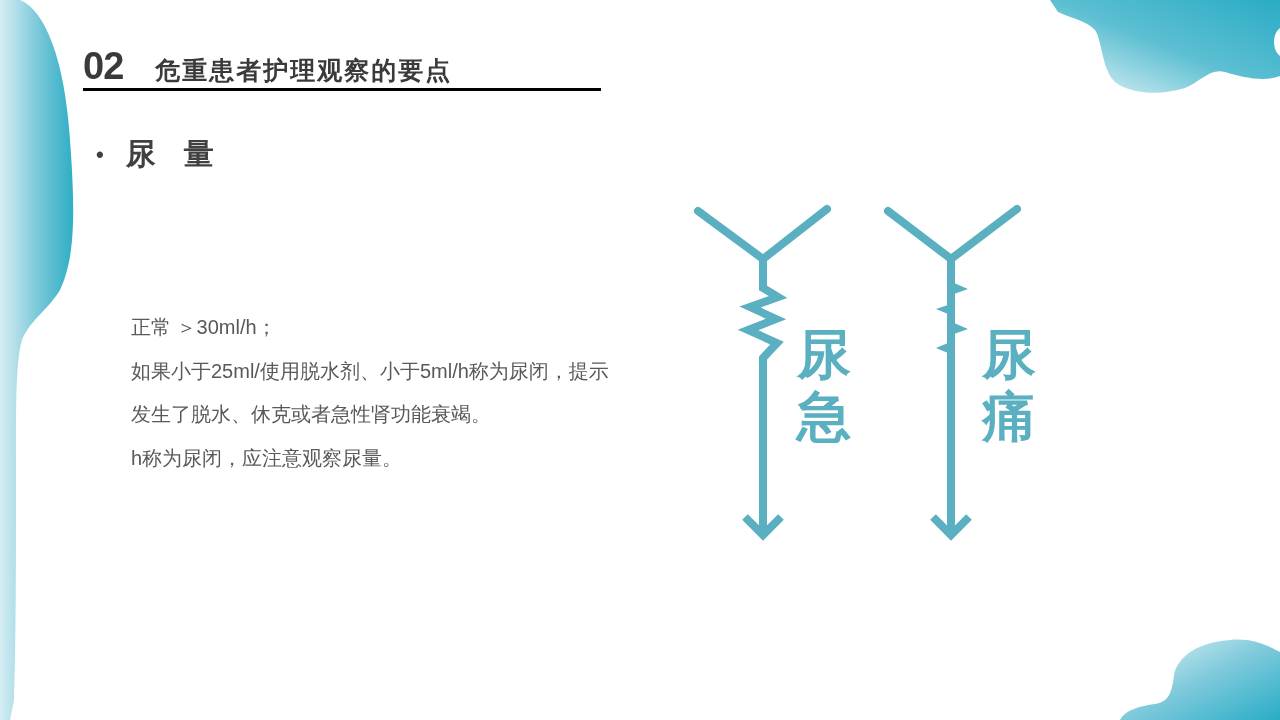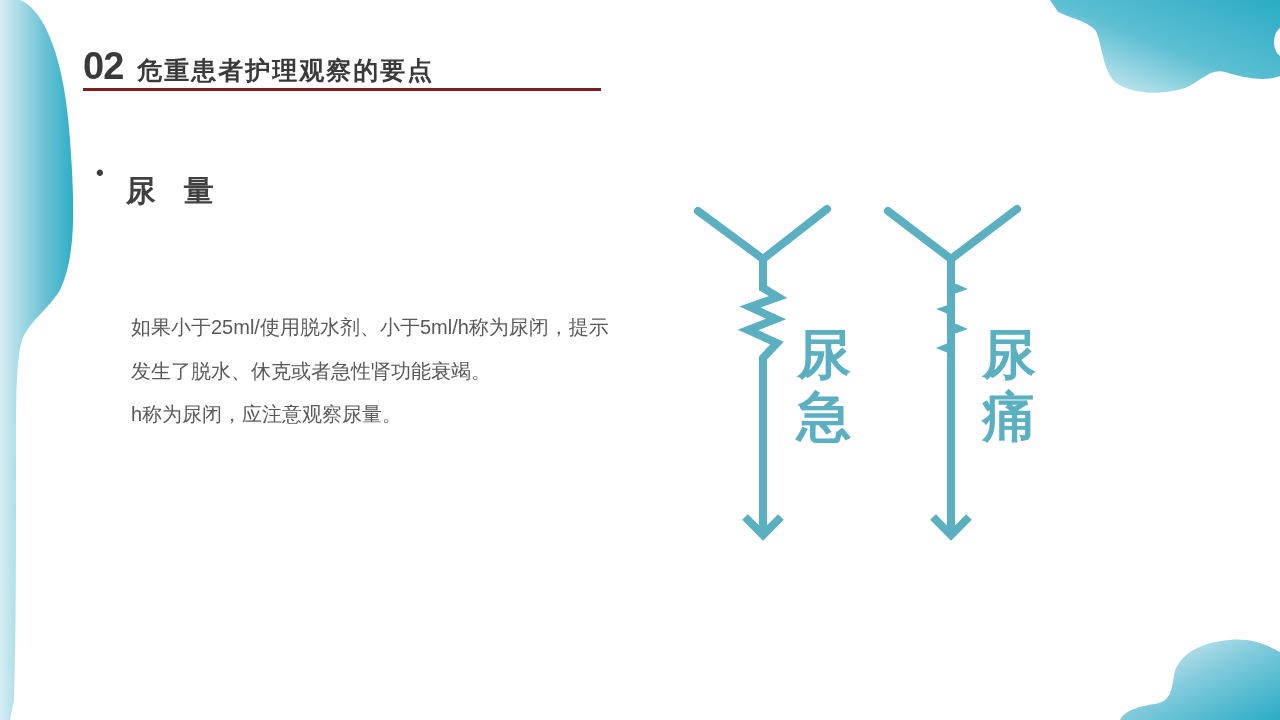--- a/index.html
+++ b/index.html
@@ -1,23 +1,23 @@
 <!DOCTYPE html>
 <html><head>
 <meta charset="utf-8">
 <style>
   html, body { margin:0; padding:0; }
   body { width:1280px; height:720px; position:relative; overflow:hidden; background:#ffffff; font-family:"Liberation Sans","DejaVu Sans",sans-serif; }
   .blob { position:absolute; }
-  .heading { position:absolute; left:83px; top:44px; width:518px; height:44px; border-bottom:3px solid #7f1d1d; display:flex; align-items:baseline; }
+  .heading { position:absolute; left:83px; top:44px; width:518px; height:44px; border-bottom:3px solid #000000; display:flex; align-items:baseline; }
   .heading .num { font-size:38px; font-weight:bold; color:#3a3a3a; letter-spacing:-1px; line-height:44px; }
-  .heading .title { font-size:25px; font-weight:bold; color:#3a3a3a; margin-left:14px; letter-spacing:2px; line-height:44px; }
+  .heading .title { font-size:25px; font-weight:bold; color:#3a3a3a; margin-left:32px; letter-spacing:2px; line-height:44px; }
   .subhead { position:absolute; left:96px; top:134px; display:flex; align-items:center; font-size:30px; font-weight:bold; color:#404040; }
   .subhead .bullet { font-size:22px; margin-right:22px; }
-  .subhead .text { letter-spacing:28px;margin-top:37px; }
+  .subhead .text { letter-spacing:28px; }
   .body-text { position:absolute; left:131px; top:306px; width:490px; font-size:20px; line-height:43.5px; color:#595959; }
   .body-text p { margin:0; }
   .diagram { position:absolute; left:680px; top:195px; width:360px; height:370px; }
   .diagram .label { position:absolute; font-size:54px; font-weight:bold; color:#5aafc0; line-height:62px; width:64px; text-align:center; }
 </style>
 </head>
 <body>
 
 <svg class="blob" style="left:0;top:0" width="90" height="720" viewBox="0 0 90 720">
   <defs>
@@ -56,20 +56,21 @@
   <span class="num">02</span>
   <span class="title">危重患者护理观察的要点</span>
 </div>
 
 <div class="subhead">
   <span class="bullet">•</span>
   <span class="text">尿量</span>
 </div>
 
 <div class="body-text">
+  <p>正常 ＞30ml/h；</p>
   <p>如果小于25ml/使用脱水剂、小于5ml/h称为尿闭，提示发生了脱水、休克或者急性肾功能衰竭。</p>
   <p>h称为尿闭，应注意观察尿量。</p>
 </div>
 
 <div class="diagram">
   <svg width="360" height="370" viewBox="0 0 360 370" style="position:absolute;left:0;top:0">
     <g stroke="#5aafc0" stroke-width="8" fill="none" stroke-linecap="round" stroke-linejoin="miter">
 
       <polyline points="18,16 83,64 147,14"></polyline>
       <polyline points="83,64 83,93 98,102 70,112 96,124 68,135 97,148 83,163 83,338" stroke-linecap="butt"></polyline>

